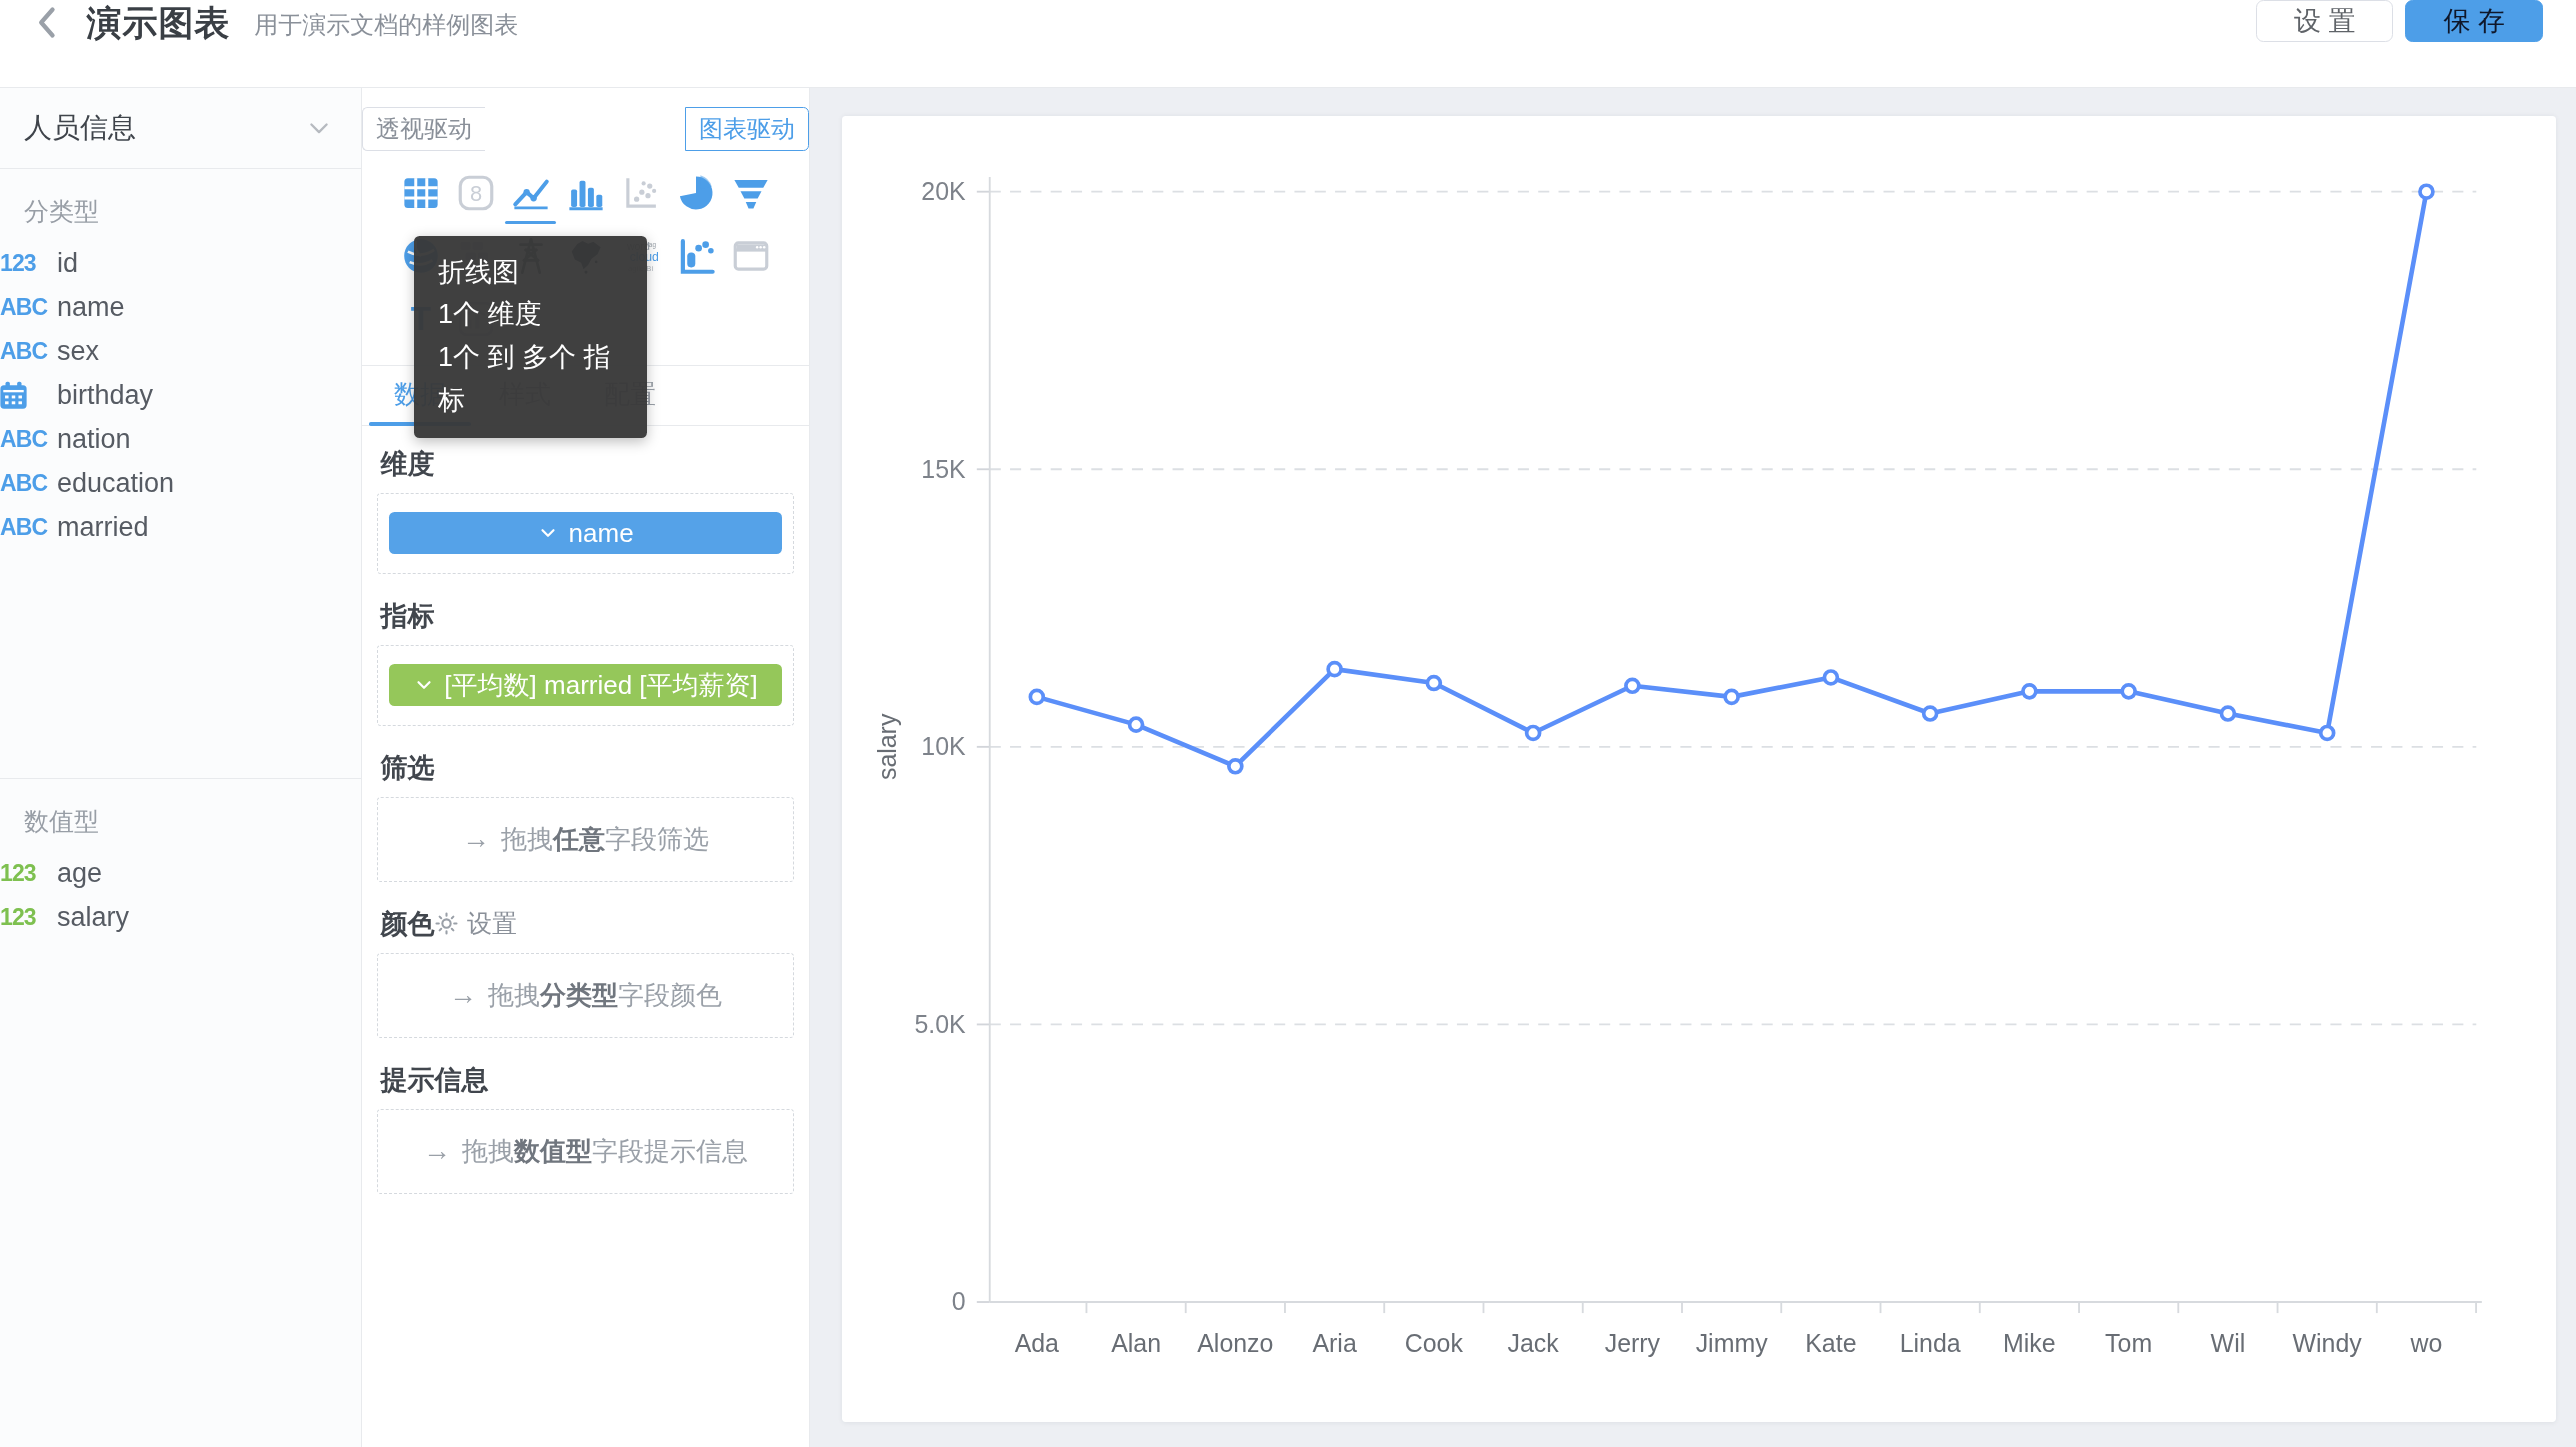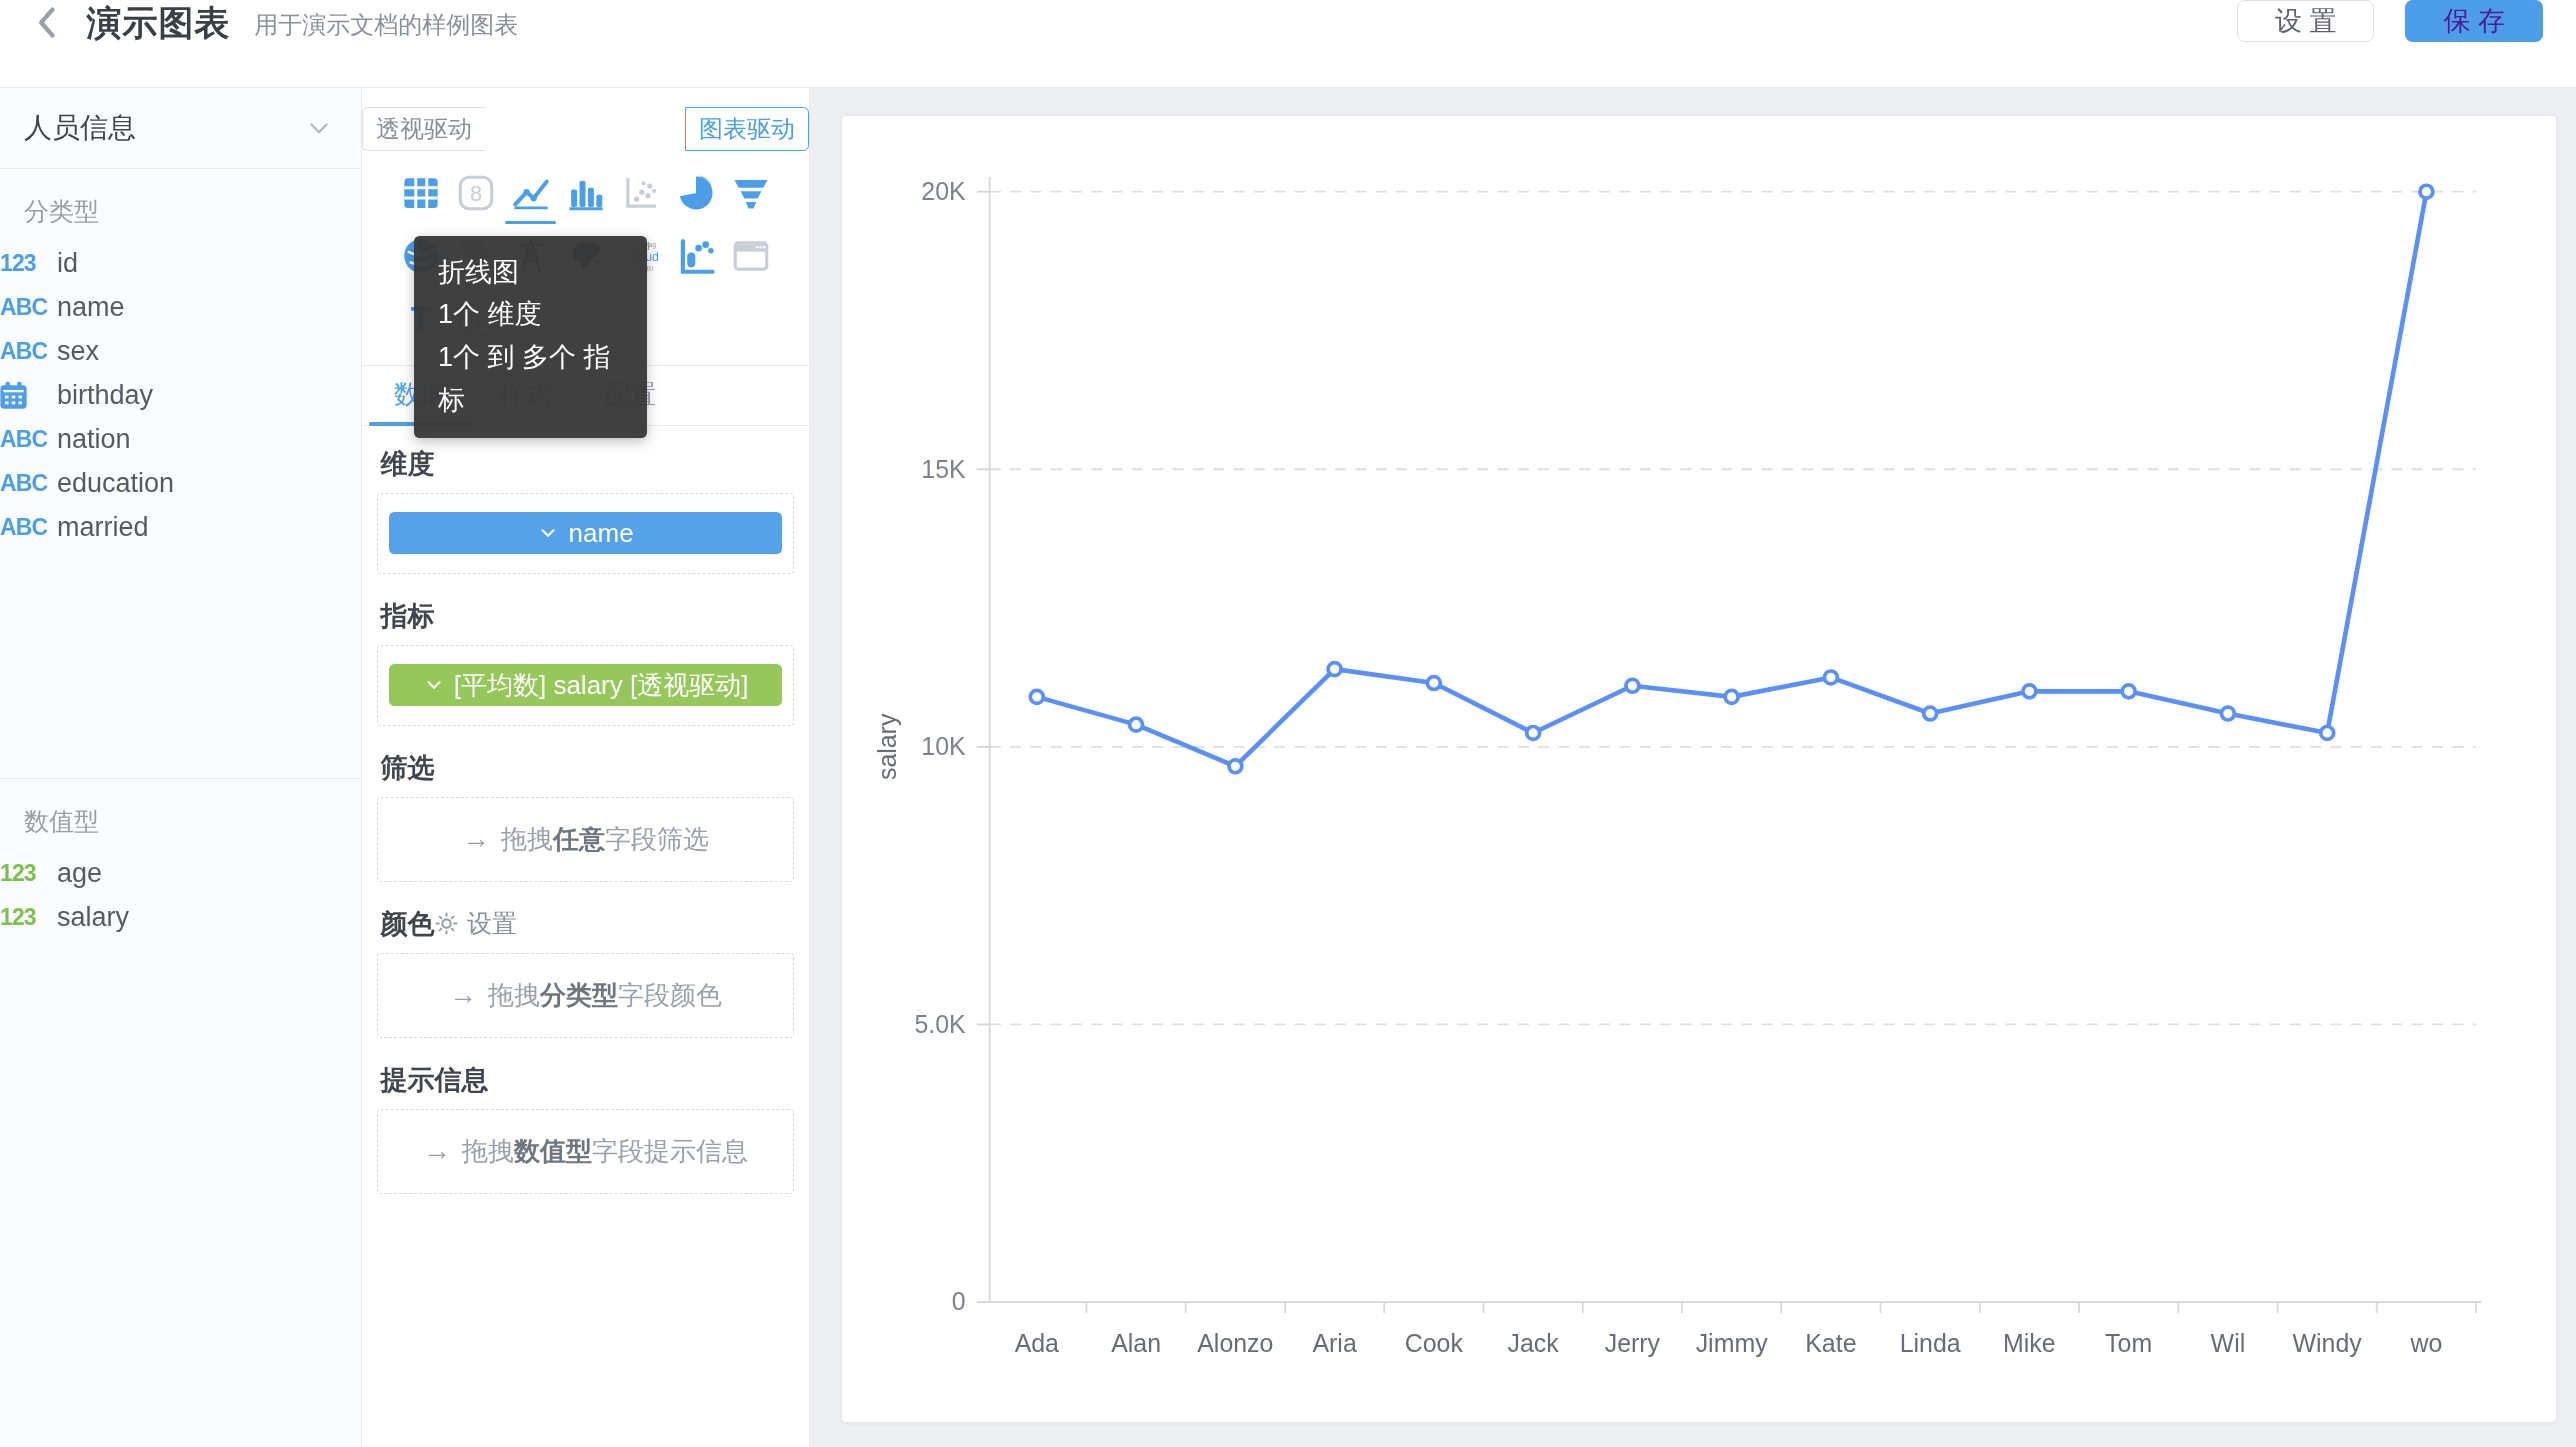--- a/index.html
+++ b/index.html
@@ -13,21 +13,21 @@
   
   .topbar { height:88px; flex:0 0 88px; display:flex; align-items:flex-start;
             padding:0 33px 0 26px; border-bottom:1.8px solid #e8eaed; background:#fff; }
   .back-btn { width:44px; height:44px; display:flex; align-items:center; justify-content:center; cursor:pointer; }
   .page-title { font-size:35px; font-weight:700; color:#3a3f45; margin-left:16.6px; letter-spacing:0.9px;}
   .page-subtitle { font-size:24px; color:#8a9099; margin-left:24px; margin-top:9.2px; }
   .spacer { flex:1; }
   .btn { height:42px; padding:0 37px; font-size:27px; border-radius:7.4px; cursor:pointer;
          display:flex; align-items:center; justify-content:center; }
   .btn.ghost { background:#fff; border:1.8px solid #dcdfe6; color:#5f6368; }
-  .btn.primary { background:#4D9EE8; border:1.8px solid #4D9EE8; color:#4c1d95; margin-left:31px; }
+  .btn.primary { background:#4D9EE8; border:1.8px solid #4D9EE8; color:#0f172a; margin-left:12px; }
 
   
   .cols { flex:1; display:flex; min-height:0; }
 
   
   .sidebar { width:362px; flex:0 0 362px; background:#fbfcfd; border-right:1.8px solid #e8eaed; }
   .dataset { height:81px; display:flex; align-items:center; justify-content:space-between;
              padding:0 28px 0 24px; border-bottom:1.8px solid #e8eaed; cursor:pointer;gap:44px; }
   .dataset-name { font-size:28px; color:#3f444b; }
   .sec-title { font-size:25px; color:#989ea6; padding:0 0 0 24px; margin:26px 0 13px; }
@@ -366,21 +366,21 @@
         </div>
 
         <div class="sec-head">
           <span class="sec-label">指标</span>
         </div>
         <div class="dropzone pillzone">
           <div class="pill green">
             <svg width="22" height="22" viewBox="0 0 20 20">
                 <polyline points="5,7.5 10,12.5 15,7.5" fill="none" stroke="#fff" stroke-width="2" stroke-linecap="round" stroke-linejoin="round"></polyline>
               </svg>
-            <span>[平均数] salary [透视驱动]</span>
+            <span>[平均数] married [平均薪资]</span>
           </div>
         </div>
 
         <div class="sec-head">
           <span class="sec-label">筛选</span>
         </div>
         <div class="dropzone">
           <div class="dz-ph">
             <span class="arrow">→</span>
             <span><span>拖拽</span><b>任意</b><span>字段筛选</span></span>

